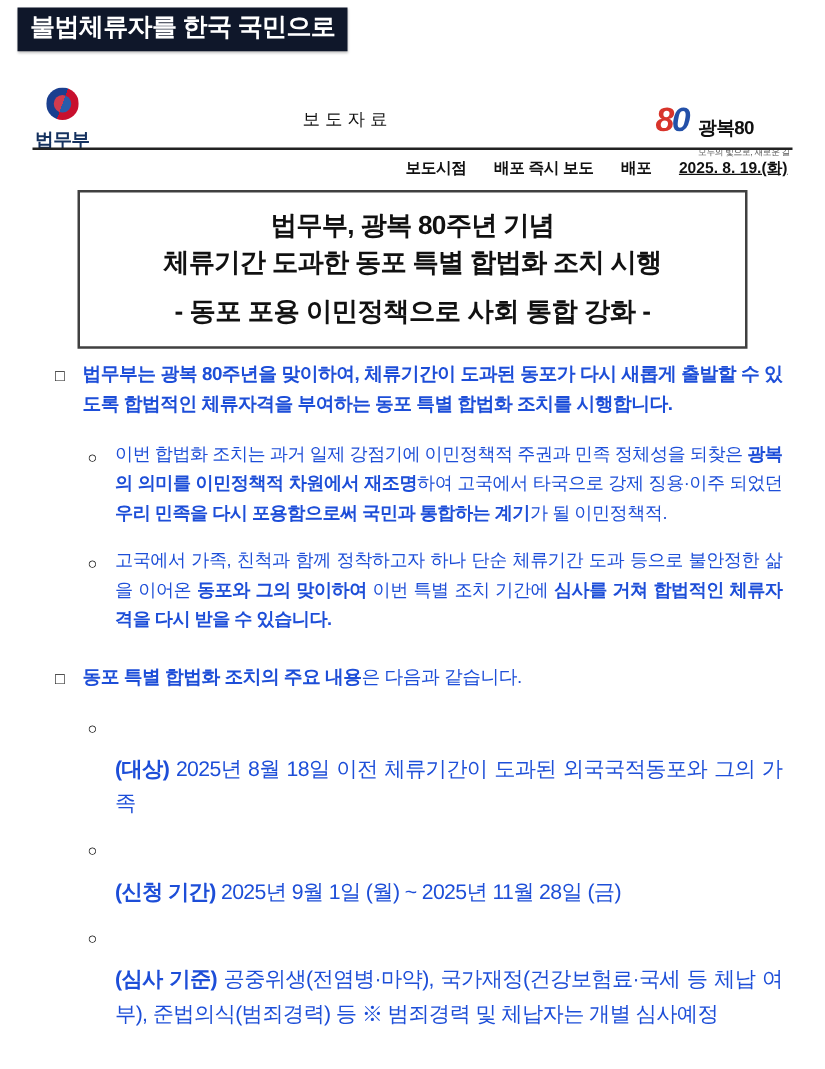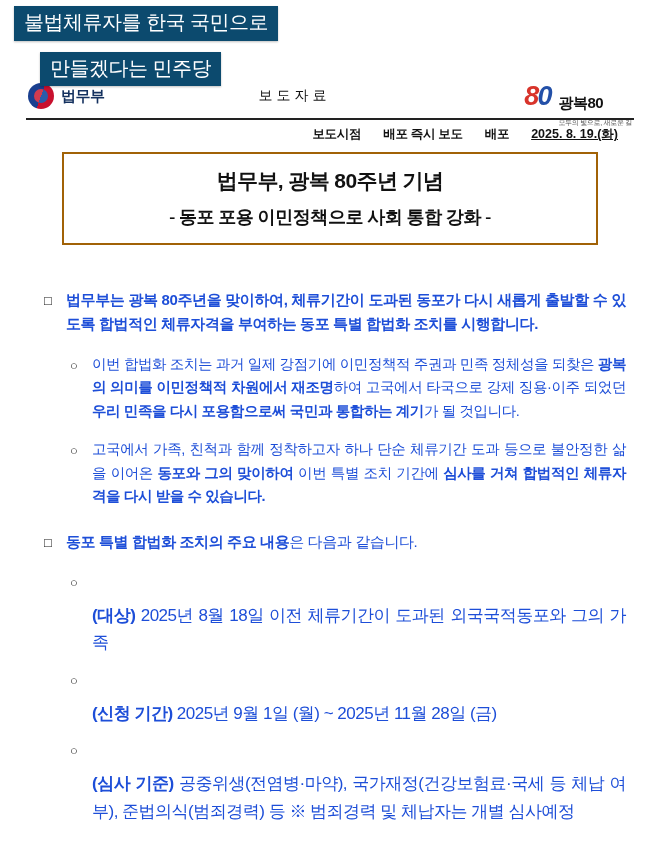--- a/index.html
+++ b/index.html
@@ -18,23 +18,23 @@
 
   
   .overlay {
     position: absolute;
     left: 14px;
     top: 6px;
     z-index: 30;
   }
   .overlay-line {
     display: inline-block;
-    background: #0c4a6e;
+    background: #0f172a;
     color: #ffffff;
-    font-weight: normal;
+    font-weight: bold;
     font-size: 20px;
     line-height: 1.28;
     padding: 4px 10px 5px 10px;
     letter-spacing: -0.5px;
     white-space: nowrap;
     box-shadow: 0 1px 2px rgba(0,0,0,0.25);
   }
   .overlay-line.second {
     margin-top: 11px;
     margin-left: 26px;
@@ -44,21 +44,21 @@
   .masthead {
     position: absolute;
     left: 0; right: 0;
     top: 72px;
     height: 48px;
     padding: 0 28px;
     display: flex;
     align-items: center;
     justify-content: space-between;
   }
-  .moj-logo { display: flex; align-items: center; gap: 7px; }
+  .moj-logo { display: flex; align-items: center; gap: 7px; flex-direction: column; }
   .moj-mark {
     width: 26px; height: 26px;
     border-radius: 50%;
     background:
       radial-gradient(circle at 50% 50%, #ffffff 0 22%, transparent 22%),
       conic-gradient(from 200deg, #1a3f8f 0 50%, #c8102e 50% 100%);
     position: relative;
     flex: 0 0 auto;
   }
   .moj-mark::after {
@@ -108,59 +108,58 @@
     position: absolute;
     left: 26px; right: 26px;
     top: 118px;
     height: 2px;
     background: #222222;
   }
 
   
   .dateline {
     position: absolute;
-    left: 26px; right: 24px;
+    left: 26px; right: 12px;
     top: 126px;
     display: flex;
     justify-content: flex-end;
     align-items: baseline;
     gap: 22px;
     font-size: 12.5px;
     font-weight: bold;
     color: #111111;
     letter-spacing: -0.3px;
     padding-right: 18px;
   }
   .dateline .date { letter-spacing: 0px; text-decoration: underline; }
 
   
   .titlebox {
     position: absolute;
     left: 62px;
     right: 62px;
     top: 152px;
-    border: 2px solid #a16207;
+    border: 2px solid #404040;
     padding: 12px 10px 14px 10px;
     text-align: center;
   }
   .titlebox .t1,
   .titlebox .t2 {
     font-size: 21px;
     font-weight: bold;
     color: #111111;
     letter-spacing: -0.6px;
     line-height: 1.42;
   }
   .titlebox .sub {
     margin-top: 9px;
-    font-size: 18px;
+    font-size: 21px;
     font-weight: bold;
     color: #111111;
     letter-spacing: -0.4px;
-    font-family: Liberation Serif, serif;
   }
 
   
   .body {
     position: absolute;
     left: 44px;
     right: 34px;
     top: 288px;
   }
   .blk { display: flex; align-items: flex-start; }
@@ -191,21 +190,20 @@
   .spacer-lg { height: 6px; }
 </style>
 </head>
 <body>
 
 <div class="page">
 
   <div class="overlay">
     <div class="overlay-line">불법체류자를 한국 국민으로</div>
     <br>
-    <div class="overlay-line second">만들겠다는 민주당</div>
   </div>
 
   <div class="masthead">
     <div class="moj-logo">
       <span class="moj-mark"></span>
       <span class="moj-name">법무부</span>
     </div>
     <div class="press-word">보도자료</div>
     <div class="gb-logo">
       <span class="gb-mark">8<span class="blue">0</span></span>
@@ -220,33 +218,34 @@
 
   <div class="dateline">
     <span>보도시점</span>
     <span>배포 즉시 보도</span>
     <span>배포</span>
     <span class="date">2025. 8. 19.(화)</span>
   </div>
 
   <div class="titlebox">
     <div class="t1">법무부, 광복 80주년 기념</div>
+    <div class="t2">체류기간 도과한 동포 특별 합법화 조치 시행</div>
     <div class="sub">- 동포 포용 이민정책으로 사회 통합 강화 -</div>
   </div>
 
   <div class="body">
 
     <div class="blk lvl1">
       <span class="mk sq">□</span>
       <span class="txt b">법무부는 광복 80주년을 맞이하여, 체류기간이 도과된 동포가 다시 새롭게 출발할 수 있도록 합법적인 체류자격을 부여하는 동포 특별 합법화 조치를 시행합니다.</span>
     </div>
 
     <div class="blk lvl2">
       <span class="mk ci">○</span>
-      <span class="txt"><span>이번 합법화 조치는 과거 일제 강점기에 이민정책적 주권과 민족 정체성을 되찾은 </span><span class="b">광복의 의미를 이민정책적 차원에서 재조명</span><span>하여 고국에서 타국으로 강제 징용·이주 되었던 </span><span class="b">우리 민족을 다시 포용함으로써 국민과 통합하는 계기</span><span>가 될 것입니다.</span></span>
+      <span class="txt"><span>이번 합법화 조치는 과거 일제 강점기에 이민정책적 주권과 민족 정체성을 되찾은 </span><span class="b">광복의 의미를 이민정책적 차원에서 재조명</span><span>하여 고국에서 타국으로 강제 징용·이주 되었던 </span><span class="b">우리 민족을 다시 포용함으로써 국민과 통합하는 계기</span><span>가 될 이민정책적.</span></span>
     </div>
 
     <div class="blk lvl2">
       <span class="mk ci">○</span>
       <span class="txt"><span>고국에서 가족, 친척과 함께 정착하고자 하나 단순 체류기간 도과 등으로 불안정한 삶을 이어온 </span><span class="b">동포와 그의 맞이하여</span><span> 이번 특별 조치 기간에 </span><span class="b">심사를 거쳐 합법적인 체류자격을 다시 받을 수 있습니다.</span></span>
     </div>
 
     <div class="spacer-lg"></div>
 
     <div class="blk lvl1">

